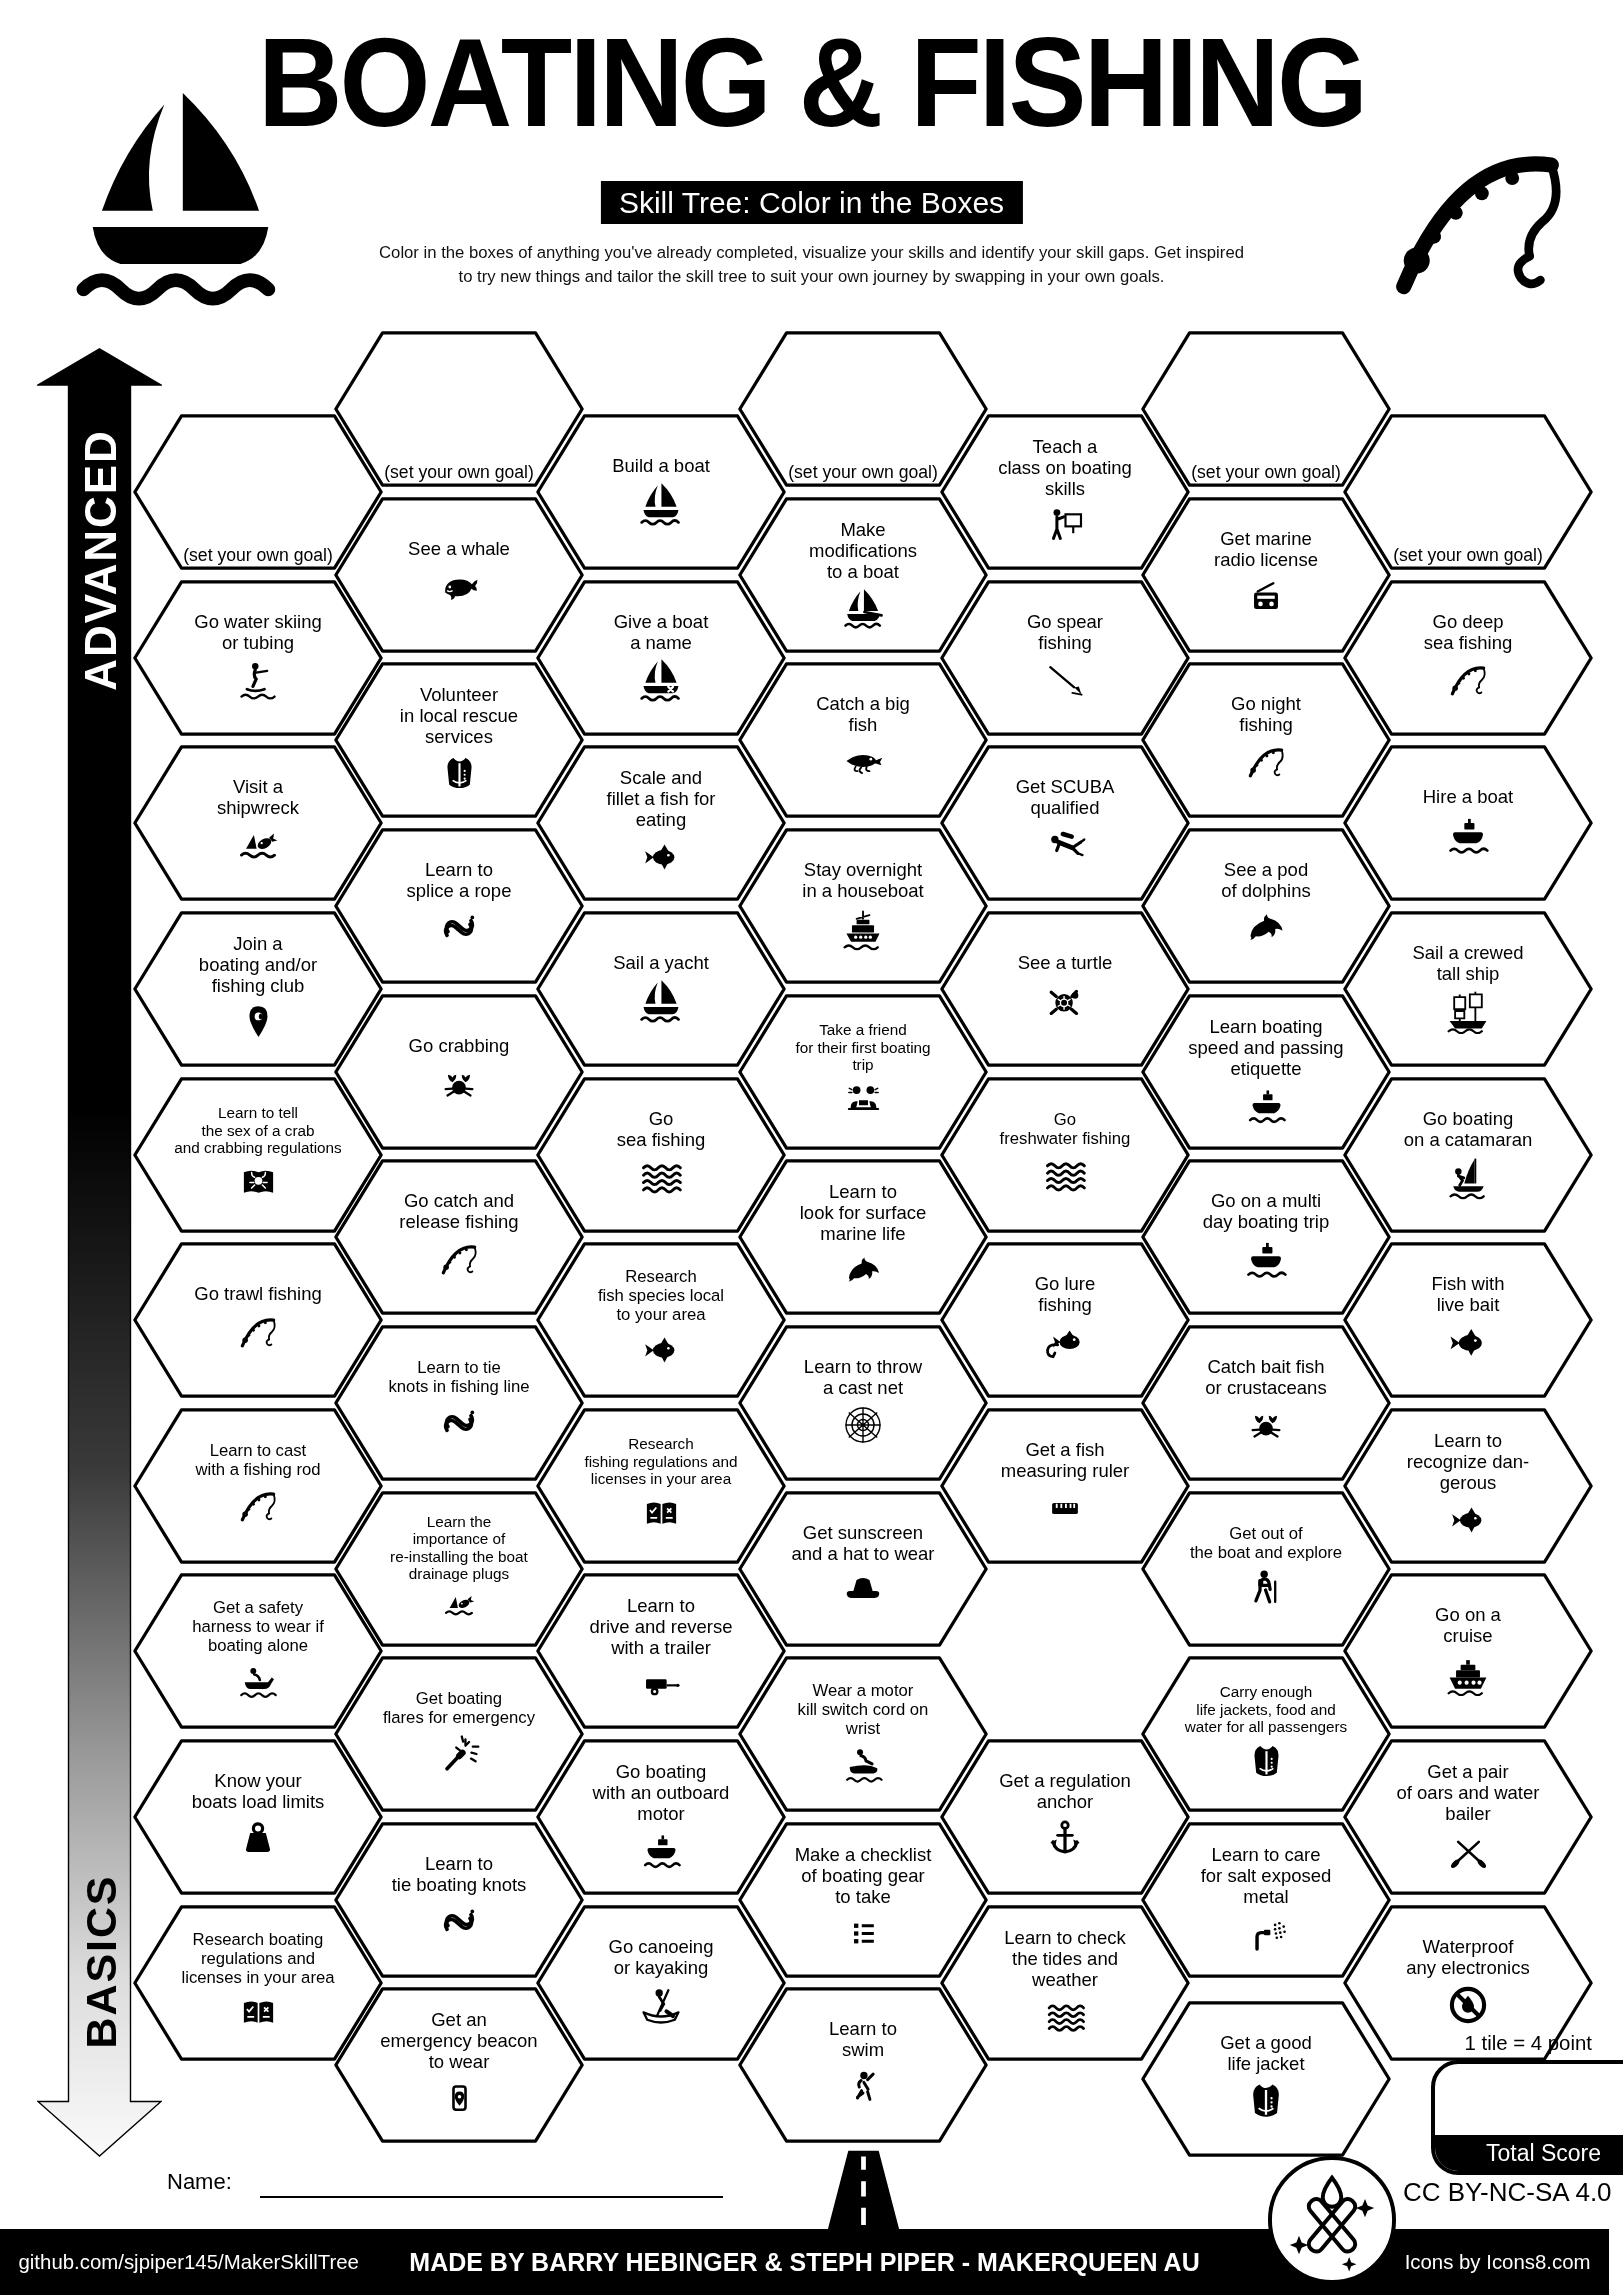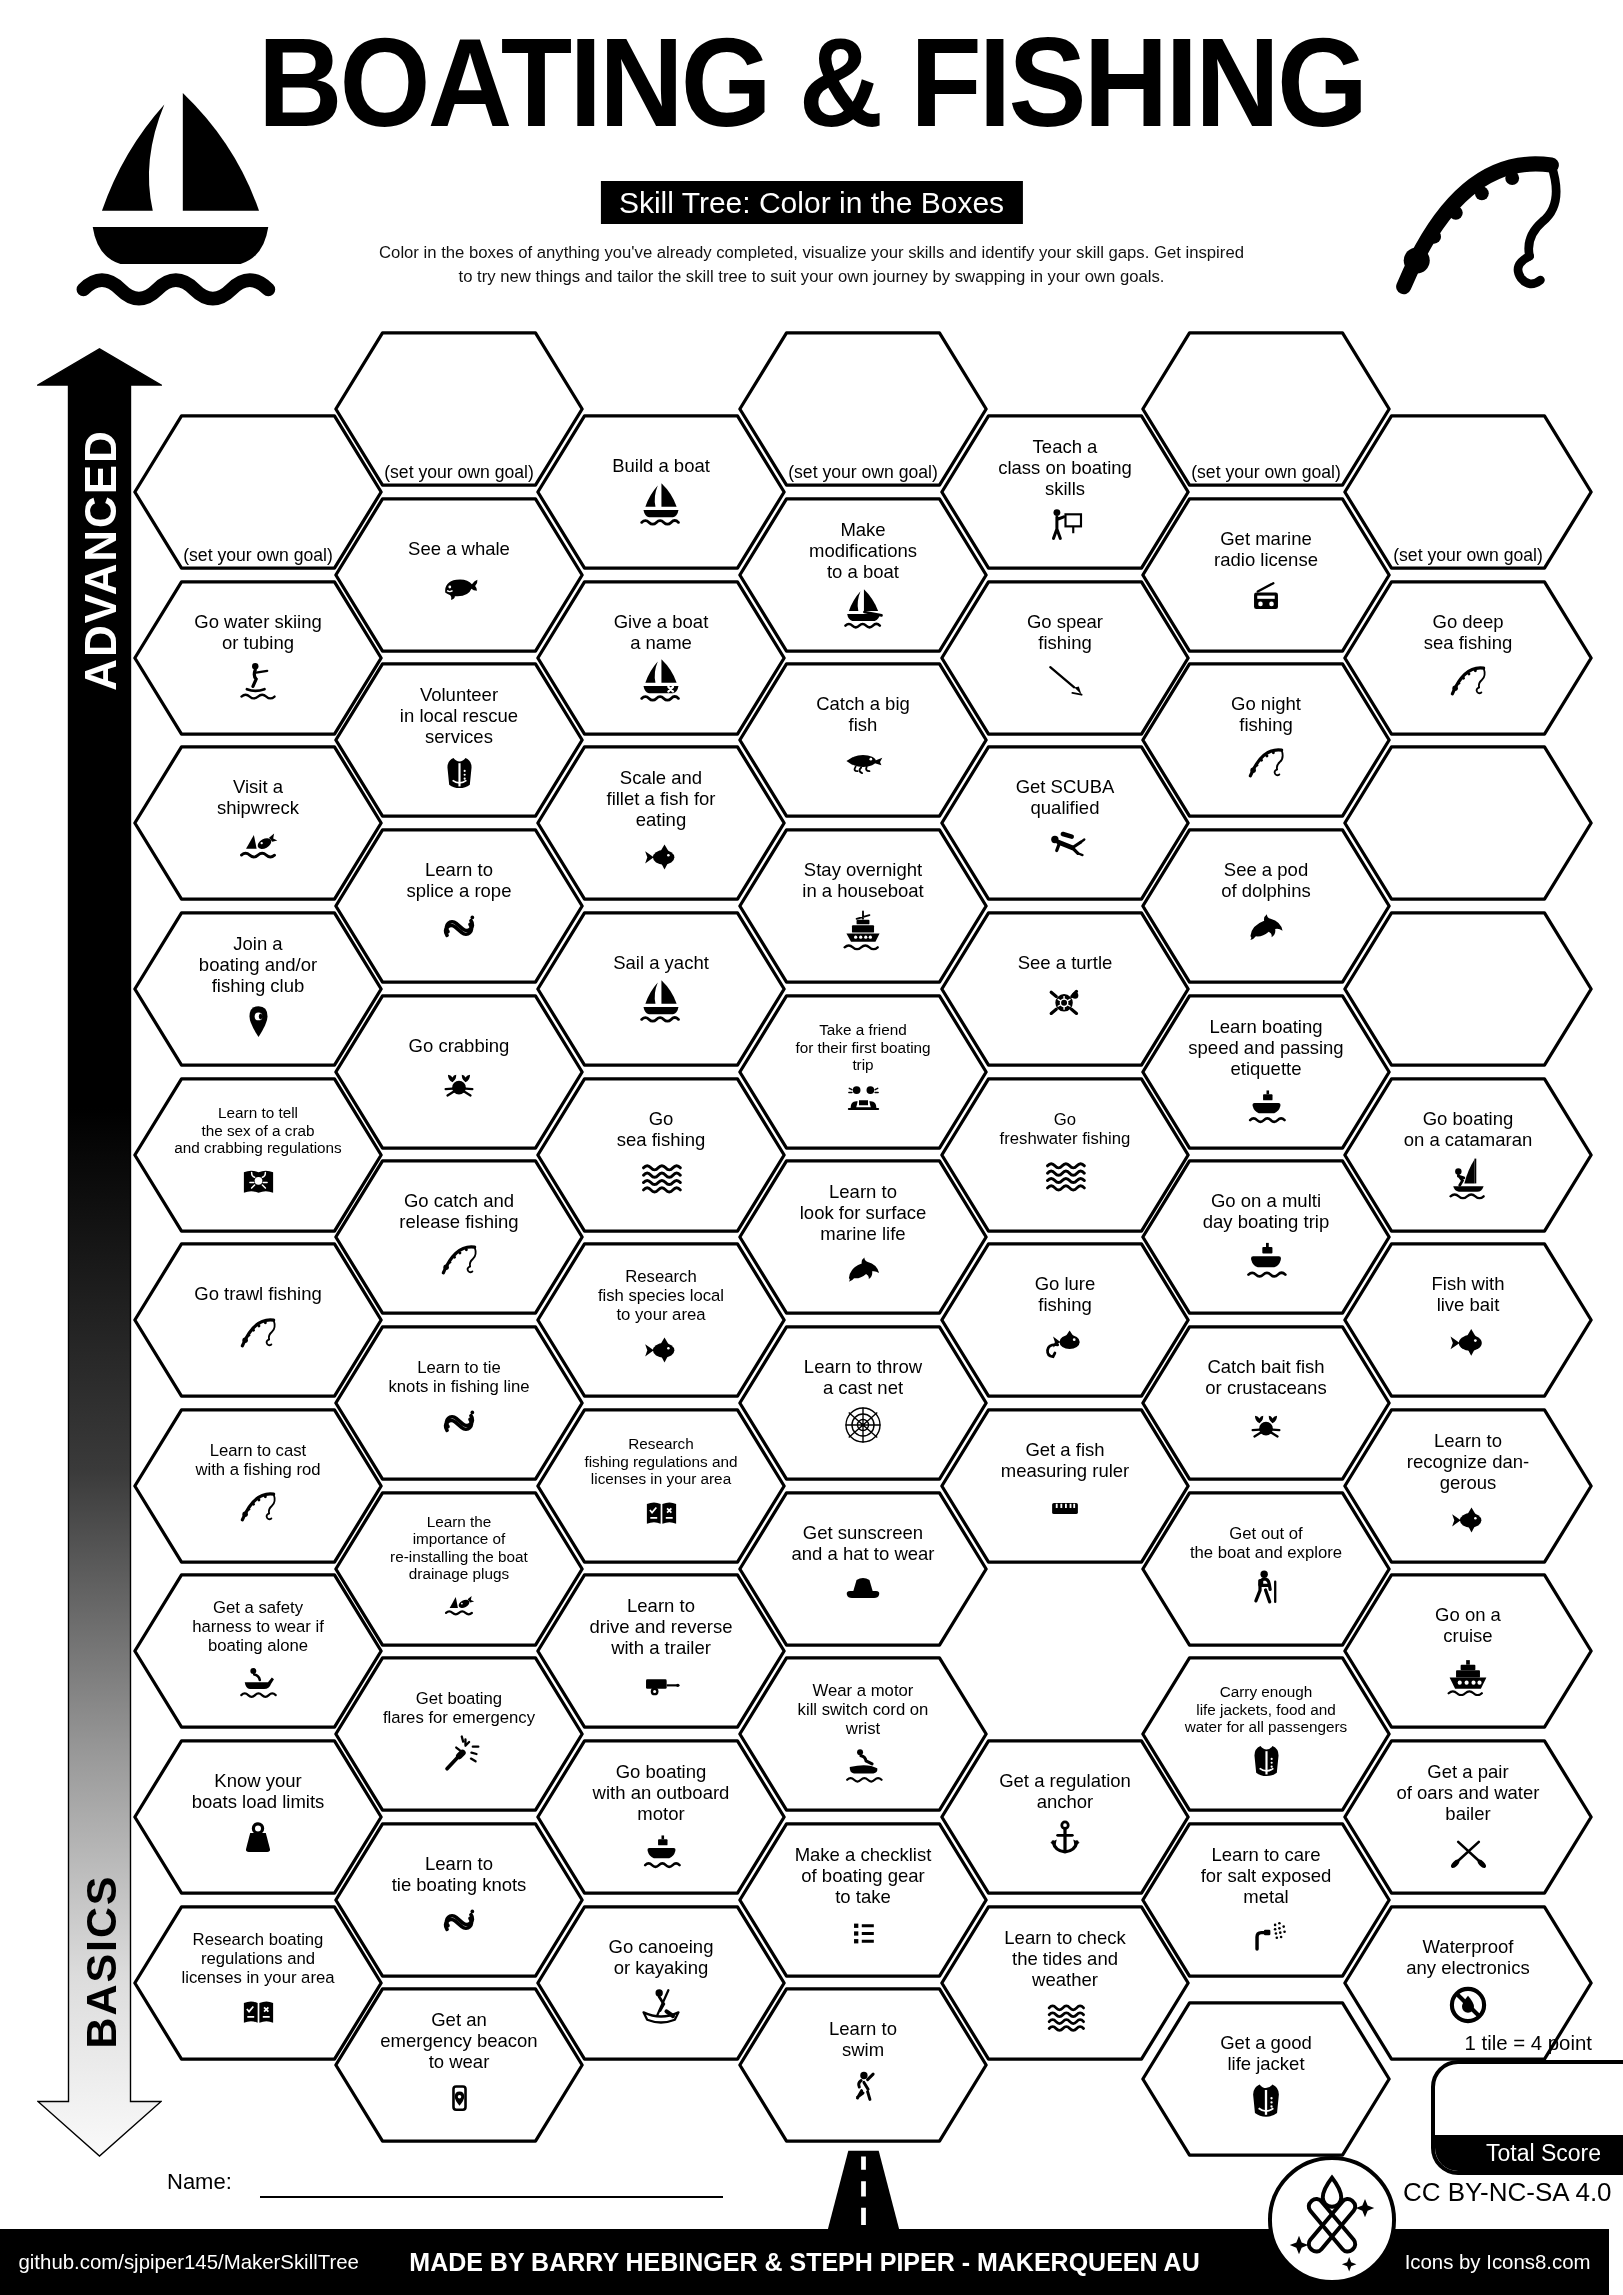--- a/index.html
+++ b/index.html
@@ -1184,25 +1184,51 @@
               <path d="M84 24q6 18-4 26-8 7-6 16" fill="none" stroke="#000" stroke-width="4" stroke-linecap="round"></path>
               <path d="M74 66q-8 4-4 10 4 5 9 1" fill="none" stroke="#000" stroke-width="4" stroke-linecap="round"></path>
             </svg>
           </span>
         </div>
       </div>
       <div class="tile" style="left: 1343px; top: 745px;">
         <svg class="hex" viewBox="0 0 541 337" preserveAspectRatio="none">
           <polygon points="105,4 436,4 537,168.5 436,333 105,333 4,168.5" fill="#fff" stroke="#000" stroke-width="7" stroke-linejoin="round"></polygon>
         </svg>
+        <div class="content">
+          <div class="label" style="font-size:18.5px">Hire a boat</div>
+          <span class="ticon" style="width:46px;height:46px">
+            <svg viewBox="0 0 100 100">
+              <rect x="42" y="24" width="22" height="14" rx="2"></rect>
+              <rect x="50" y="15" width="6" height="9"></rect>
+              <path d="M22 44h56q6 0 4 8-3 12-14 16H32Q21 64 18 52q-2-8 4-8Z"></path>
+              <path d="M12 84q8-8 16 0t16 0 16 0 16 0 16 0" fill="none" stroke="#000" stroke-width="6" stroke-linecap="round"></path>
+            </svg>
+          </span>
+        </div>
       </div>
       <div class="tile" style="left: 1343px; top: 911px;">
         <svg class="hex" viewBox="0 0 541 337" preserveAspectRatio="none">
           <polygon points="105,4 436,4 537,168.5 436,333 105,333 4,168.5" fill="#fff" stroke="#000" stroke-width="7" stroke-linejoin="round"></polygon>
         </svg>
+        <div class="content">
+          <div class="label" style="font-size:18.5px">Sail a crewed
+tall ship</div>
+          <span class="ticon" style="width:46px;height:46px">
+            <svg viewBox="0 0 100 100">
+              <rect x="30" y="14" width="4" height="58"></rect>
+              <rect x="64" y="8" width="4" height="64"></rect>
+              <path d="M20 20h24v26H20Z" fill="#fff" stroke="#000" stroke-width="4"></path>
+              <path d="M54 14h26v28H54Z" fill="#fff" stroke="#000" stroke-width="4"></path>
+              <path d="M22 50h20v16H22Z" fill="#fff" stroke="#000" stroke-width="4"></path>
+              <path d="M10 72h80l-10 16H22Z"></path>
+              <path d="M8 94q9-8 18 0t18 0 18 0 18 0" fill="none" stroke="#000" stroke-width="5" stroke-linecap="round"></path>
+            </svg>
+          </span>
+        </div>
       </div>
       <div class="tile" style="left: 1343px; top: 1077px;">
         <svg class="hex" viewBox="0 0 541 337" preserveAspectRatio="none">
           <polygon points="105,4 436,4 537,168.5 436,333 105,333 4,168.5" fill="#fff" stroke="#000" stroke-width="7" stroke-linejoin="round"></polygon>
         </svg>
         <div class="content">
           <div class="label" style="font-size:18.5px">Go boating
 on a catamaran</div>
           <span class="ticon" style="width:46px;height:46px">
             <svg viewBox="0 0 100 100">

